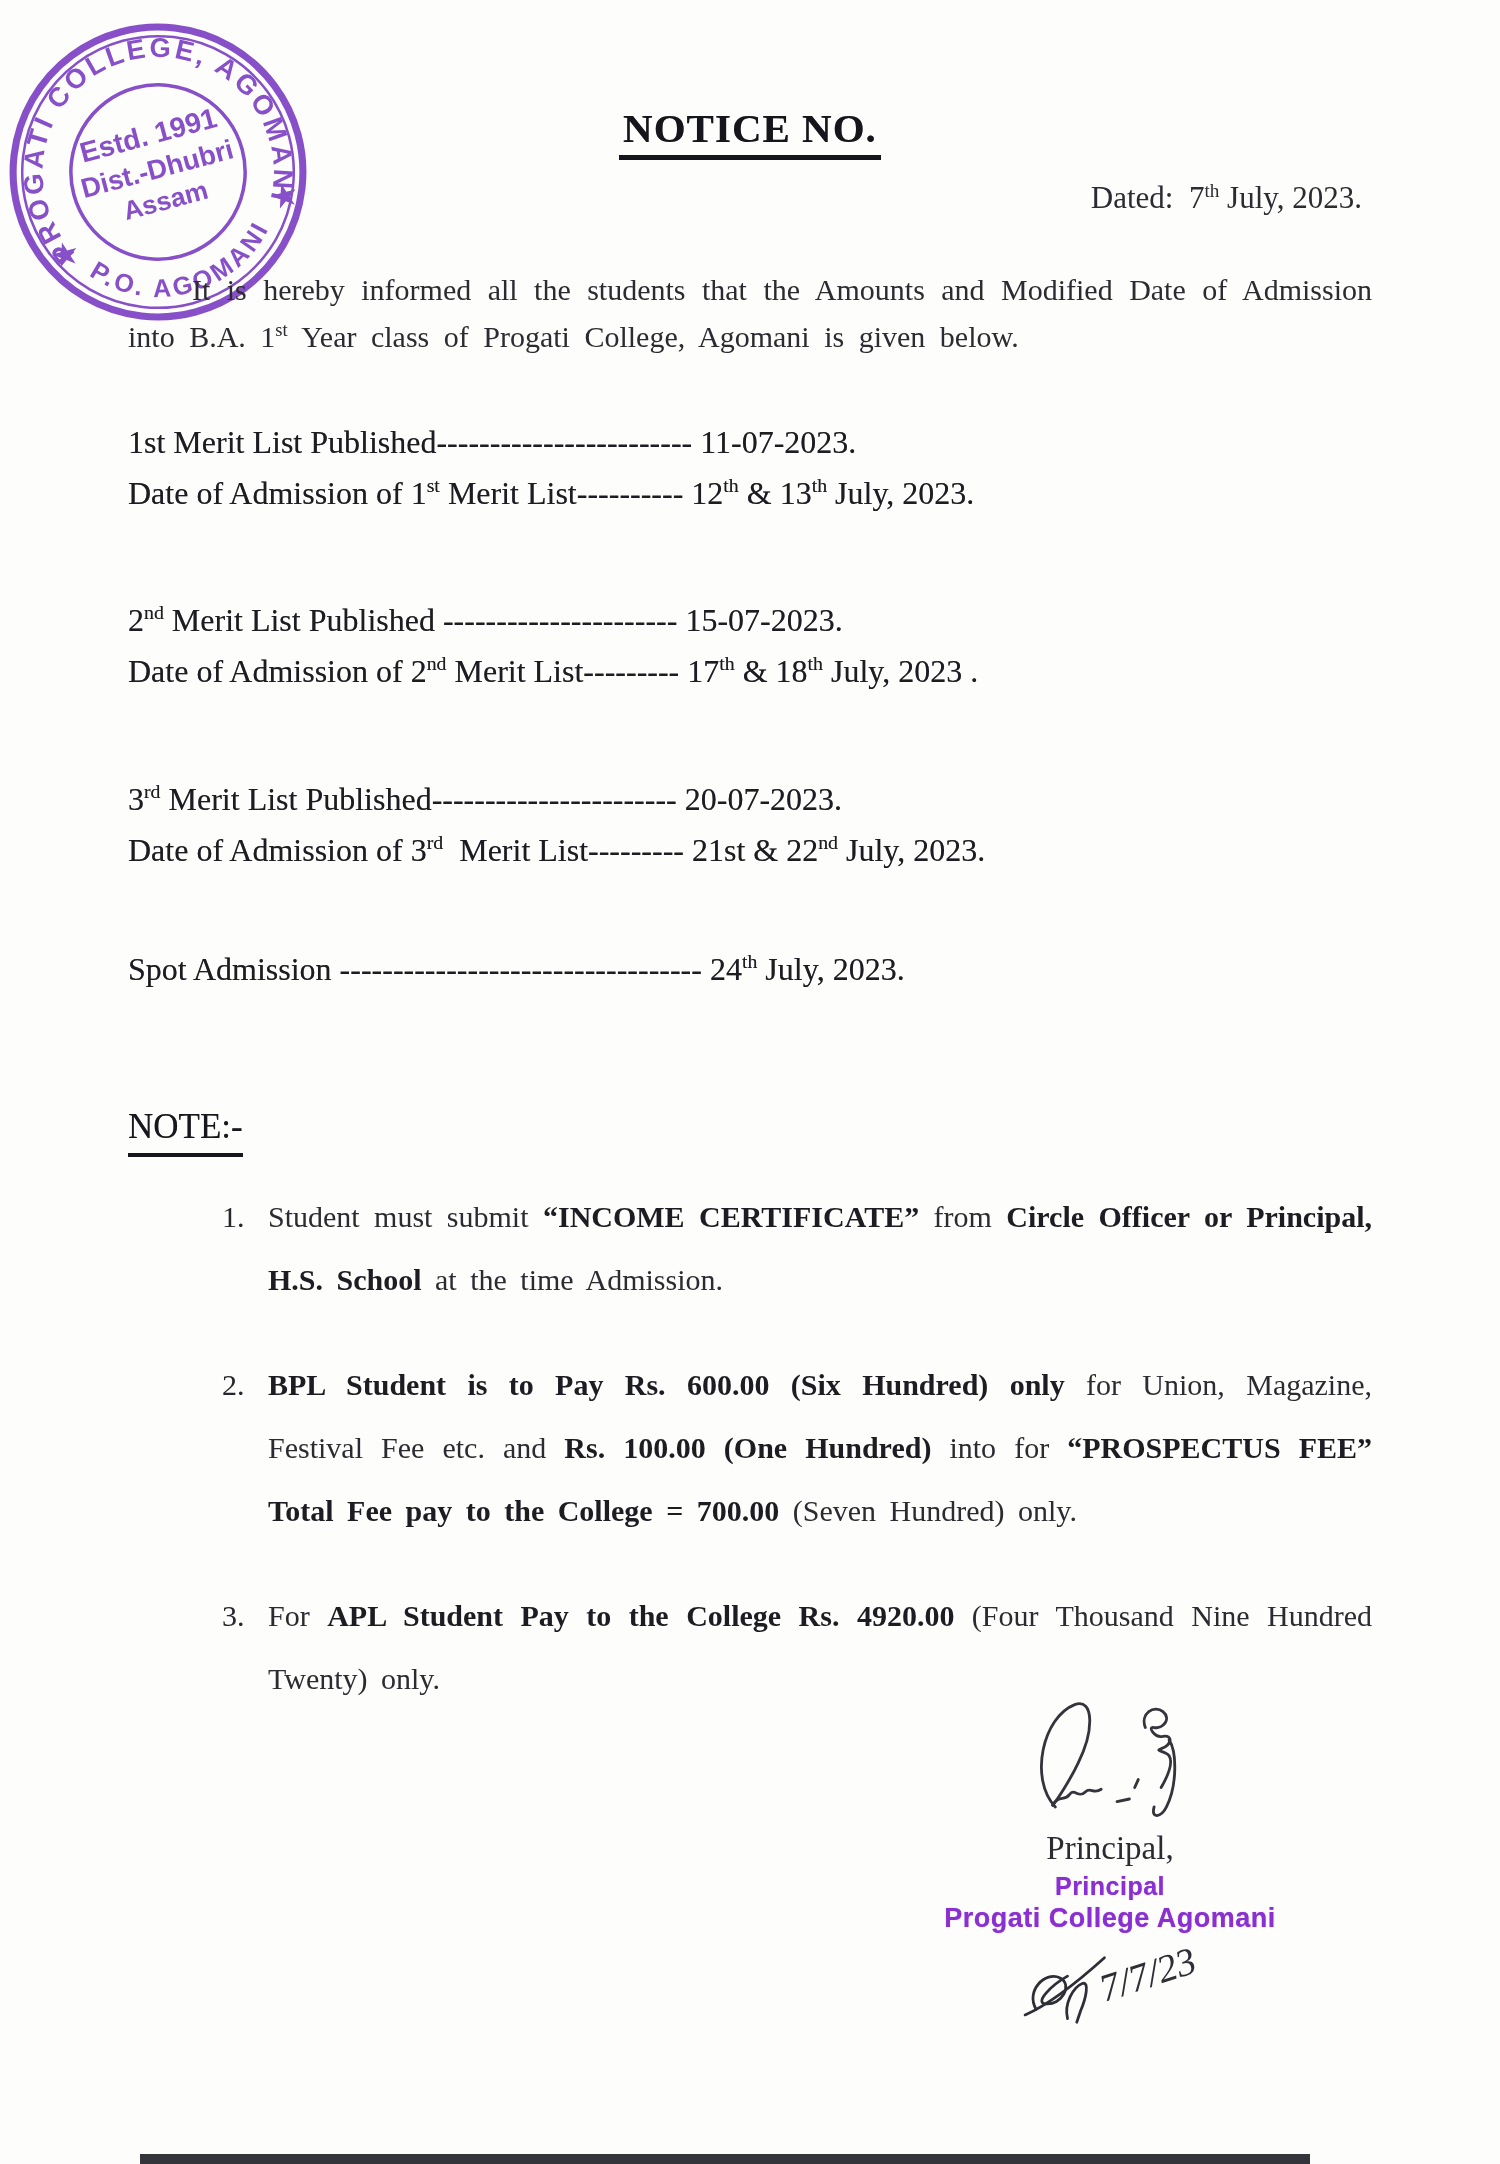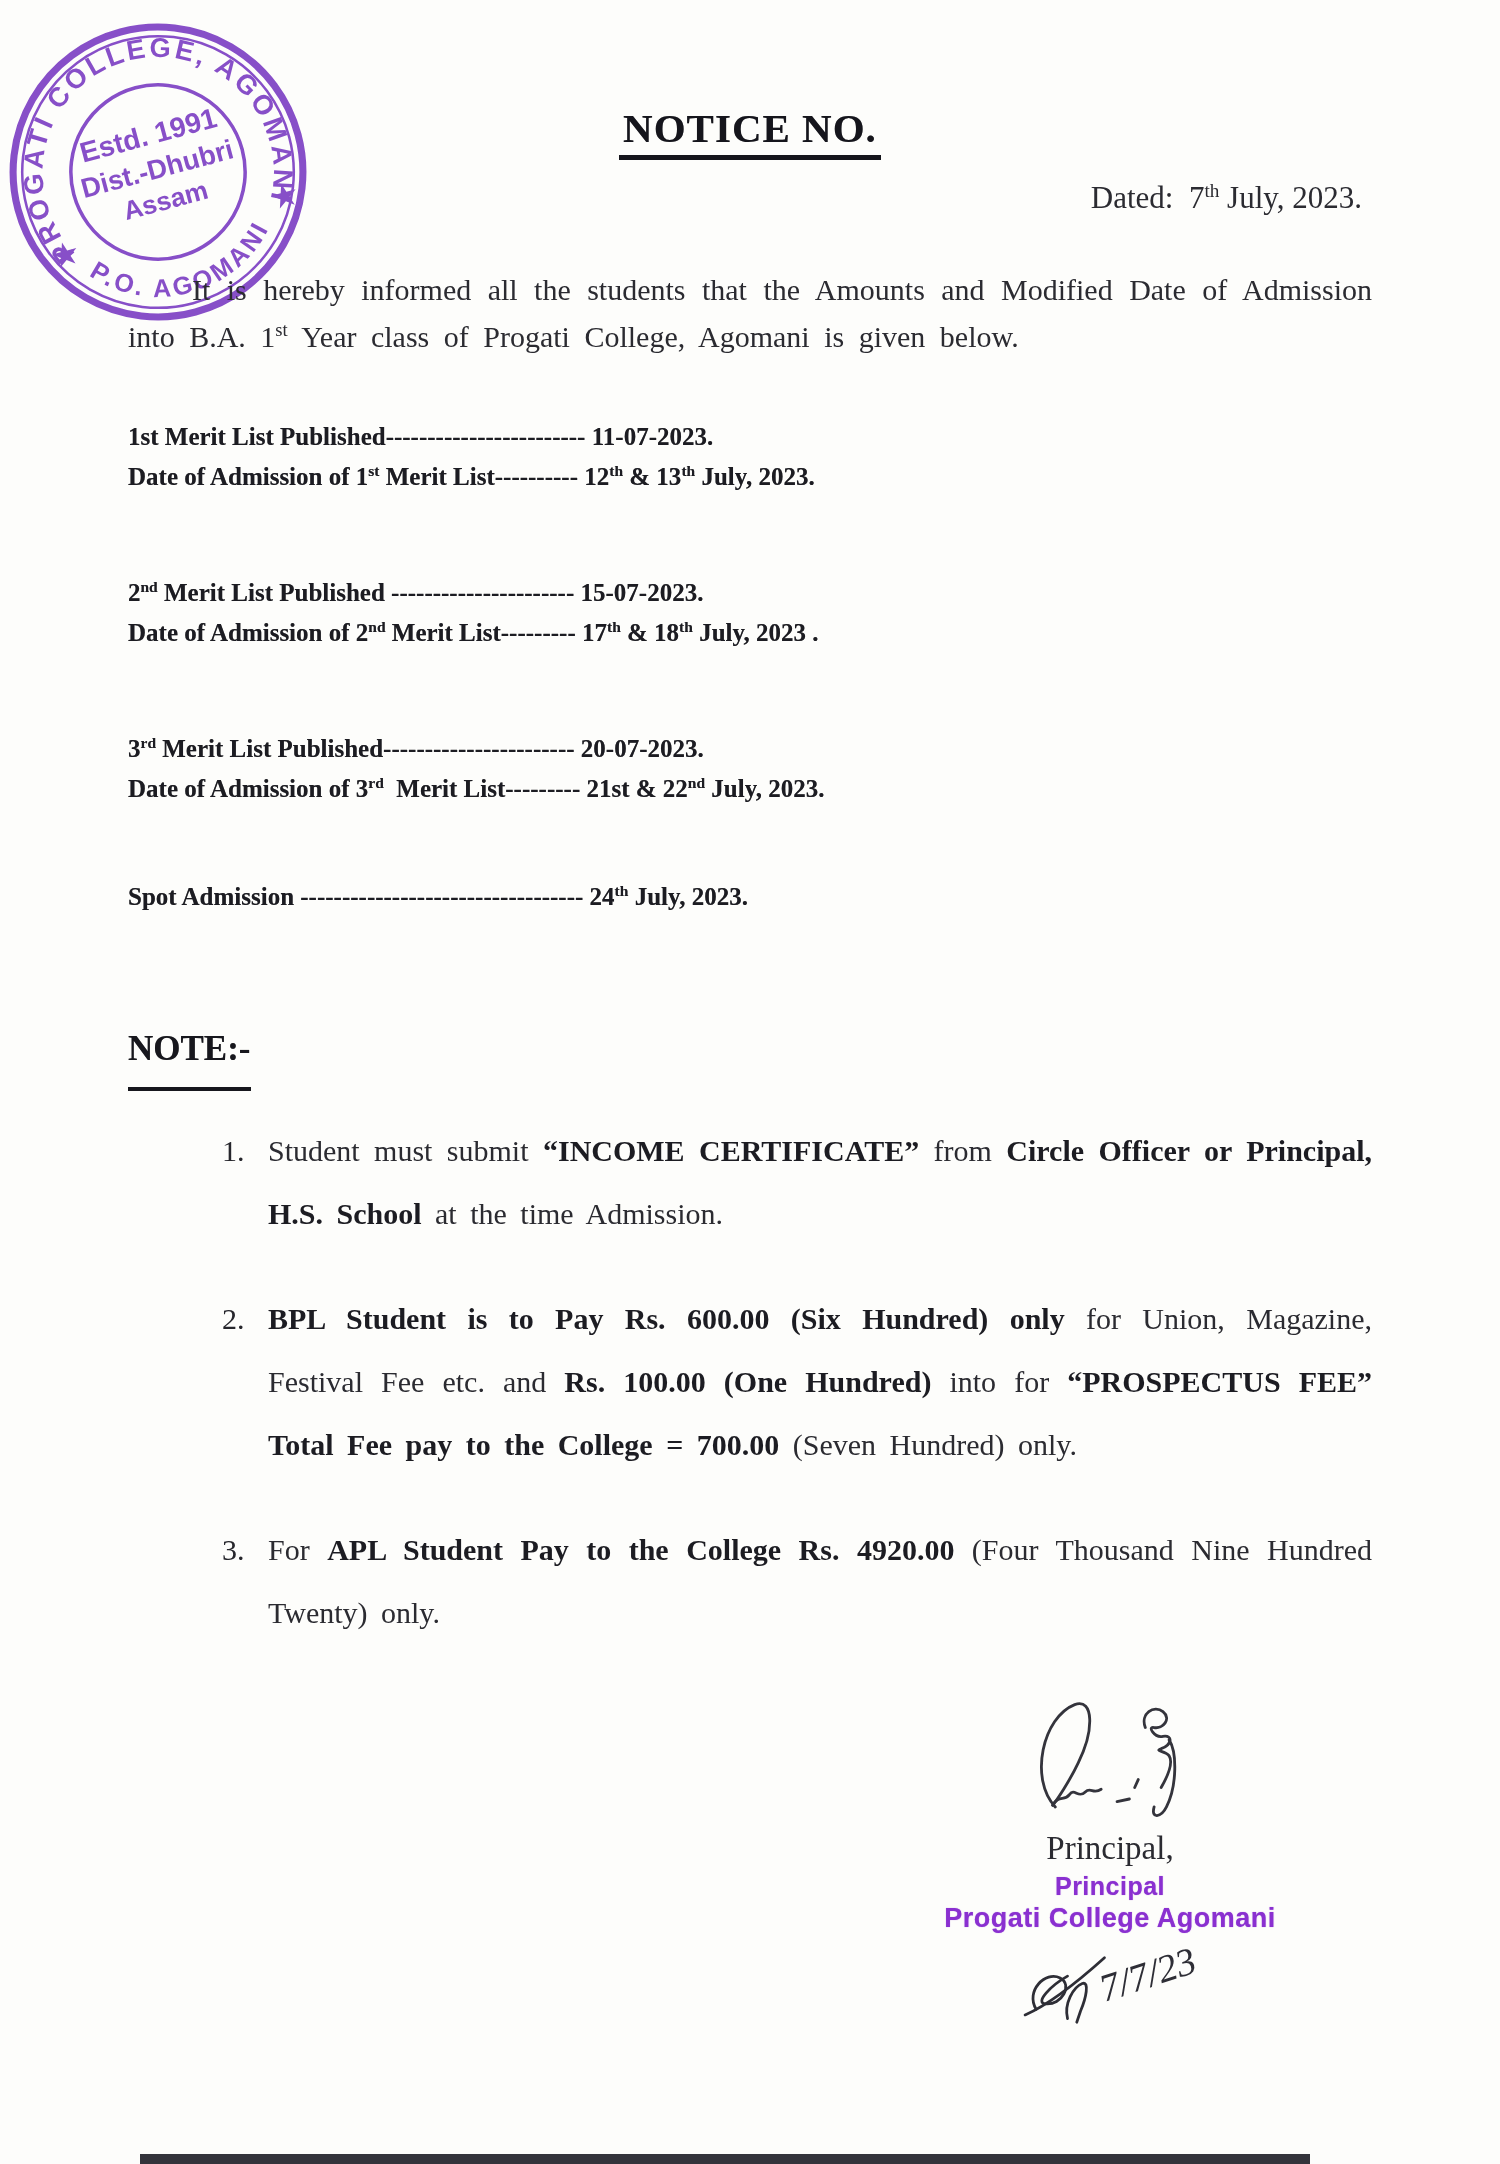--- a/index.html
+++ b/index.html
@@ -22,29 +22,29 @@
     color:#15151c;
     border-bottom:5px solid #15151c;
     padding:0 4px 3px 4px;
     text-shadow:0 0 0.5px rgba(0,0,0,.45);
   }
   .dated{margin-top:20px;text-align:right;font-size:31px;padding-right:10px;color:#2b2b31;}
   .intro{
     margin-top:50px;font-size:30px;line-height:1.58;
     text-align:justify;text-indent:64px;word-spacing:7px;color:#2b2b31;
   }
-  .sched{font-size:25px;font-weight:bold;color:#1c1c22;text-shadow:0 0 0.5px rgba(0,0,0,.5);}
+  .sched{font-size:32px;font-weight:normal;color:#1c1c22;text-shadow:0 0 0.5px rgba(0,0,0,.5);}
   .sched-line{line-height:1.6;white-space:nowrap;}
   .g1{margin-top:56px;}
   .g2,.g3{margin-top:76px;}
   .spot{margin-top:68px;}
   .note-heading-wrap{margin-top:112px;}
   .note-heading{
-    display:inline-block;font-size:35px;font-weight:bold;color:#17171d;
-    border-bottom:4px solid #17171d;padding-bottom:18px;
+    display:inline-block;font-size:35px;font-weight:normal;color:#17171d;
+    border-bottom:4px solid #17171d;padding-bottom:6px;
     text-shadow:0 0 0.5px rgba(0,0,0,.5);
   }
   .note-list{margin-top:28px;font-size:30px;}
   .note-item{display:flex;margin-bottom:42px;}
   .note-num{width:46px;flex:0 0 46px;line-height:2.1;padding-left:94px;}
   .note-item{padding-left:0;}
   .note-text{flex:1;line-height:2.1;text-align:justify;word-spacing:6px;color:#2b2b31;}
   .note-text .b{color:#1c1c22;}
   .seal{
     position:absolute;left:6px;top:20px;width:304px;height:304px;

